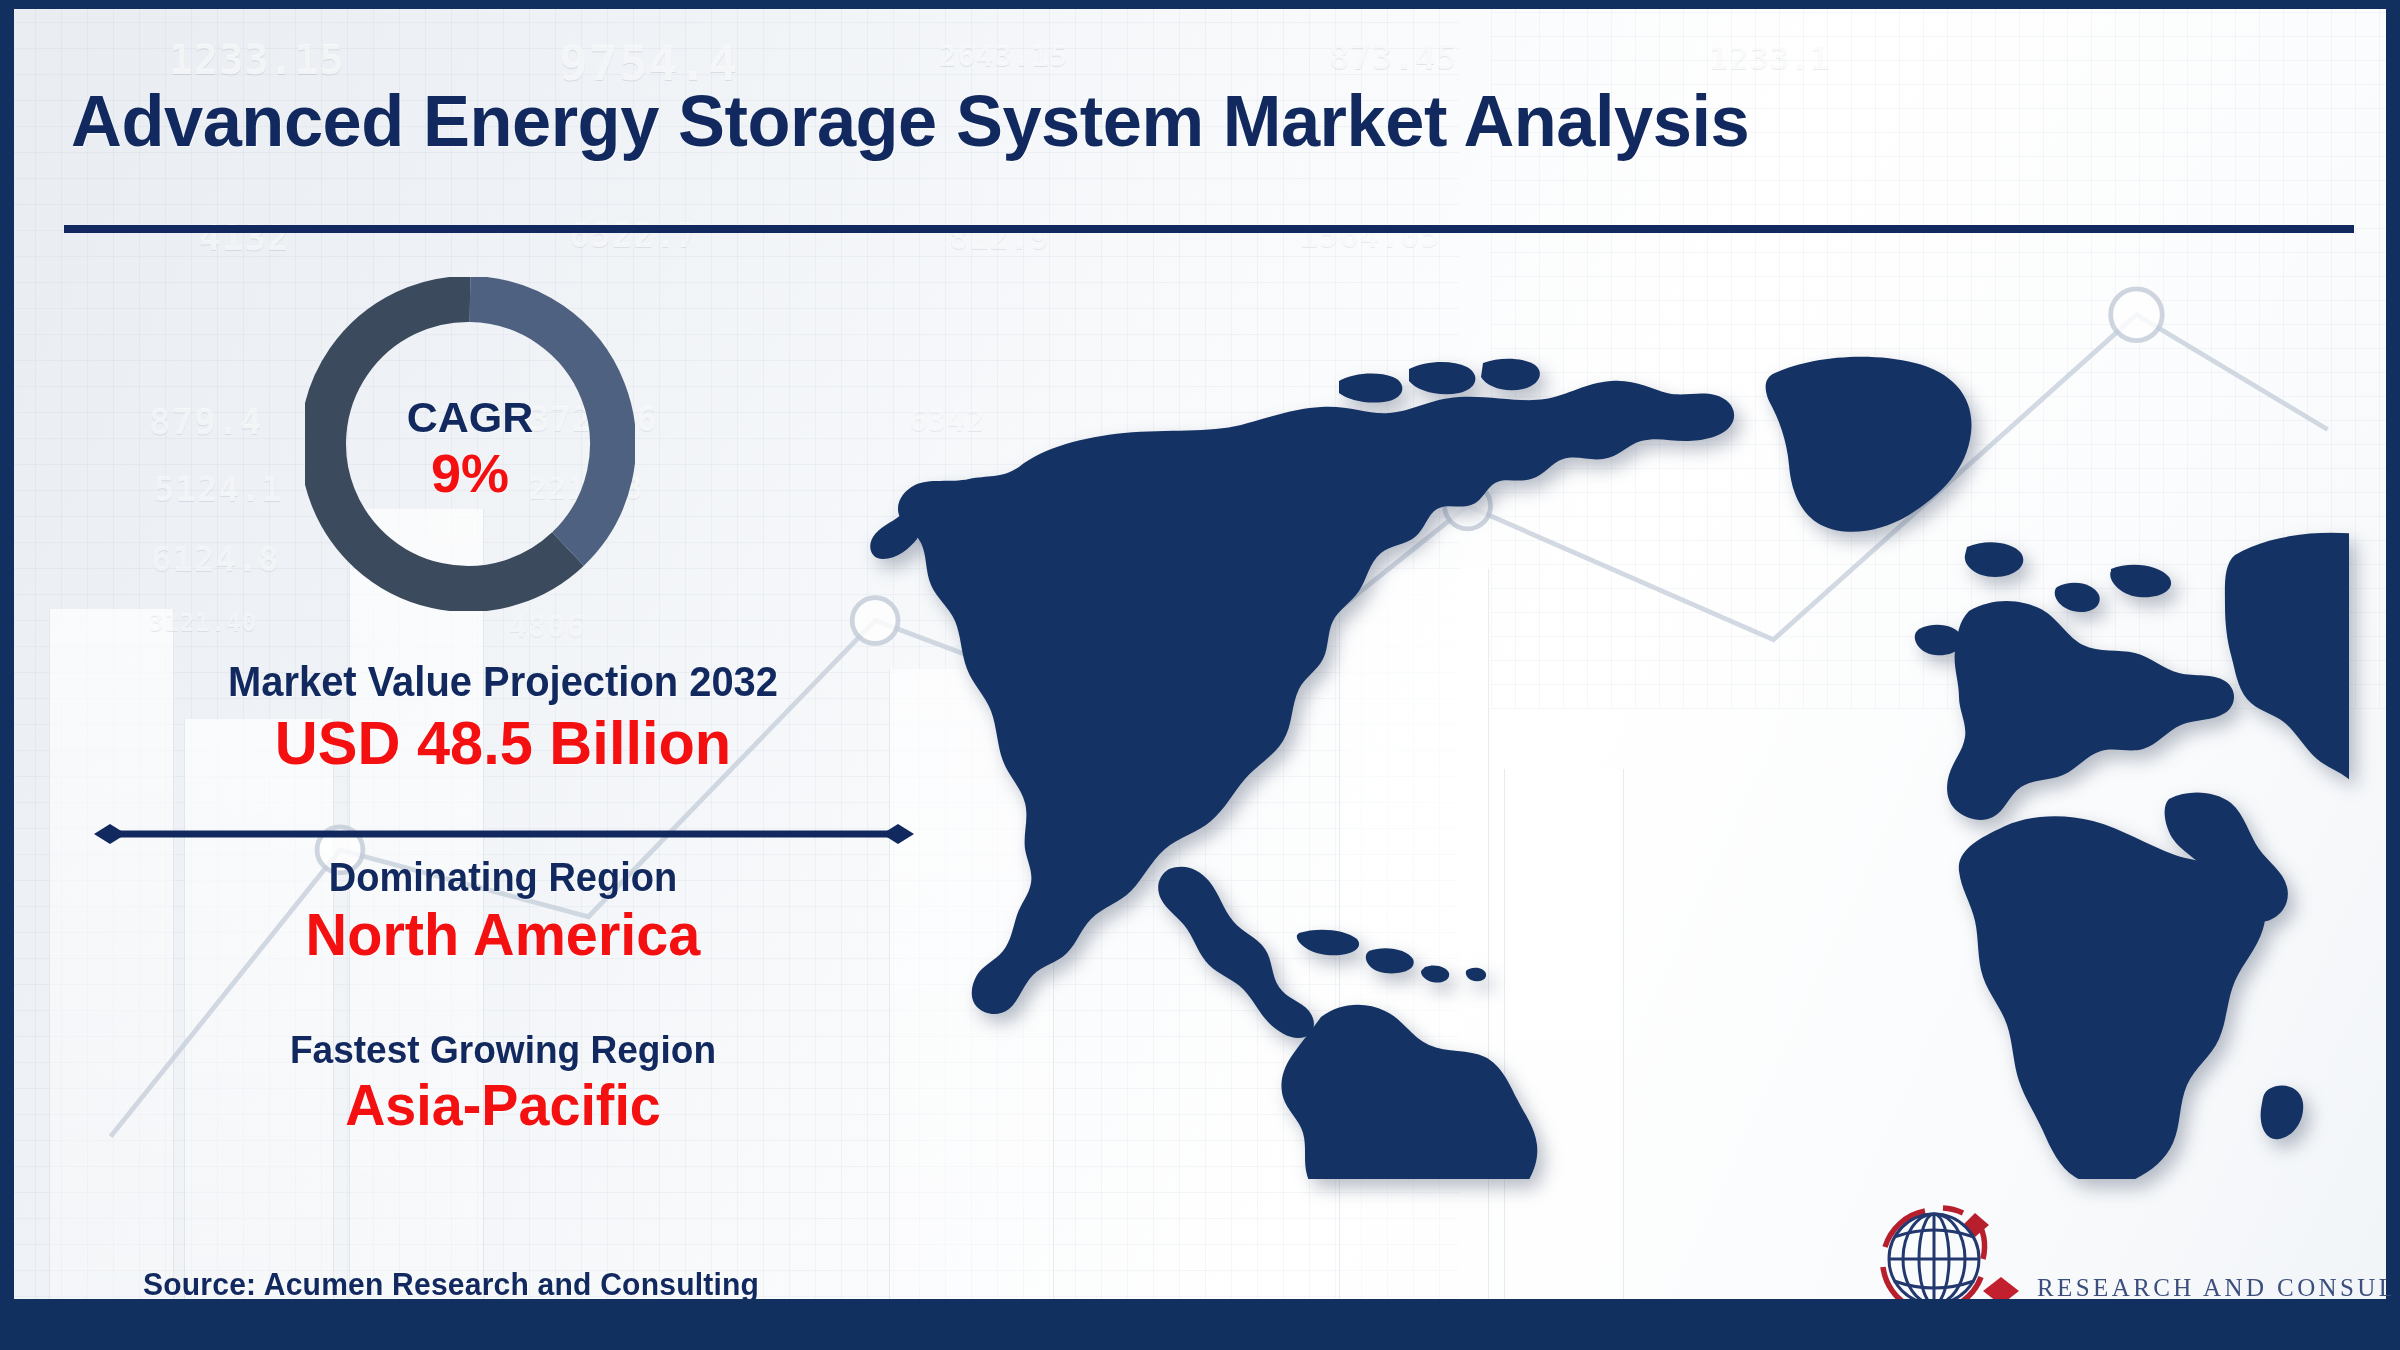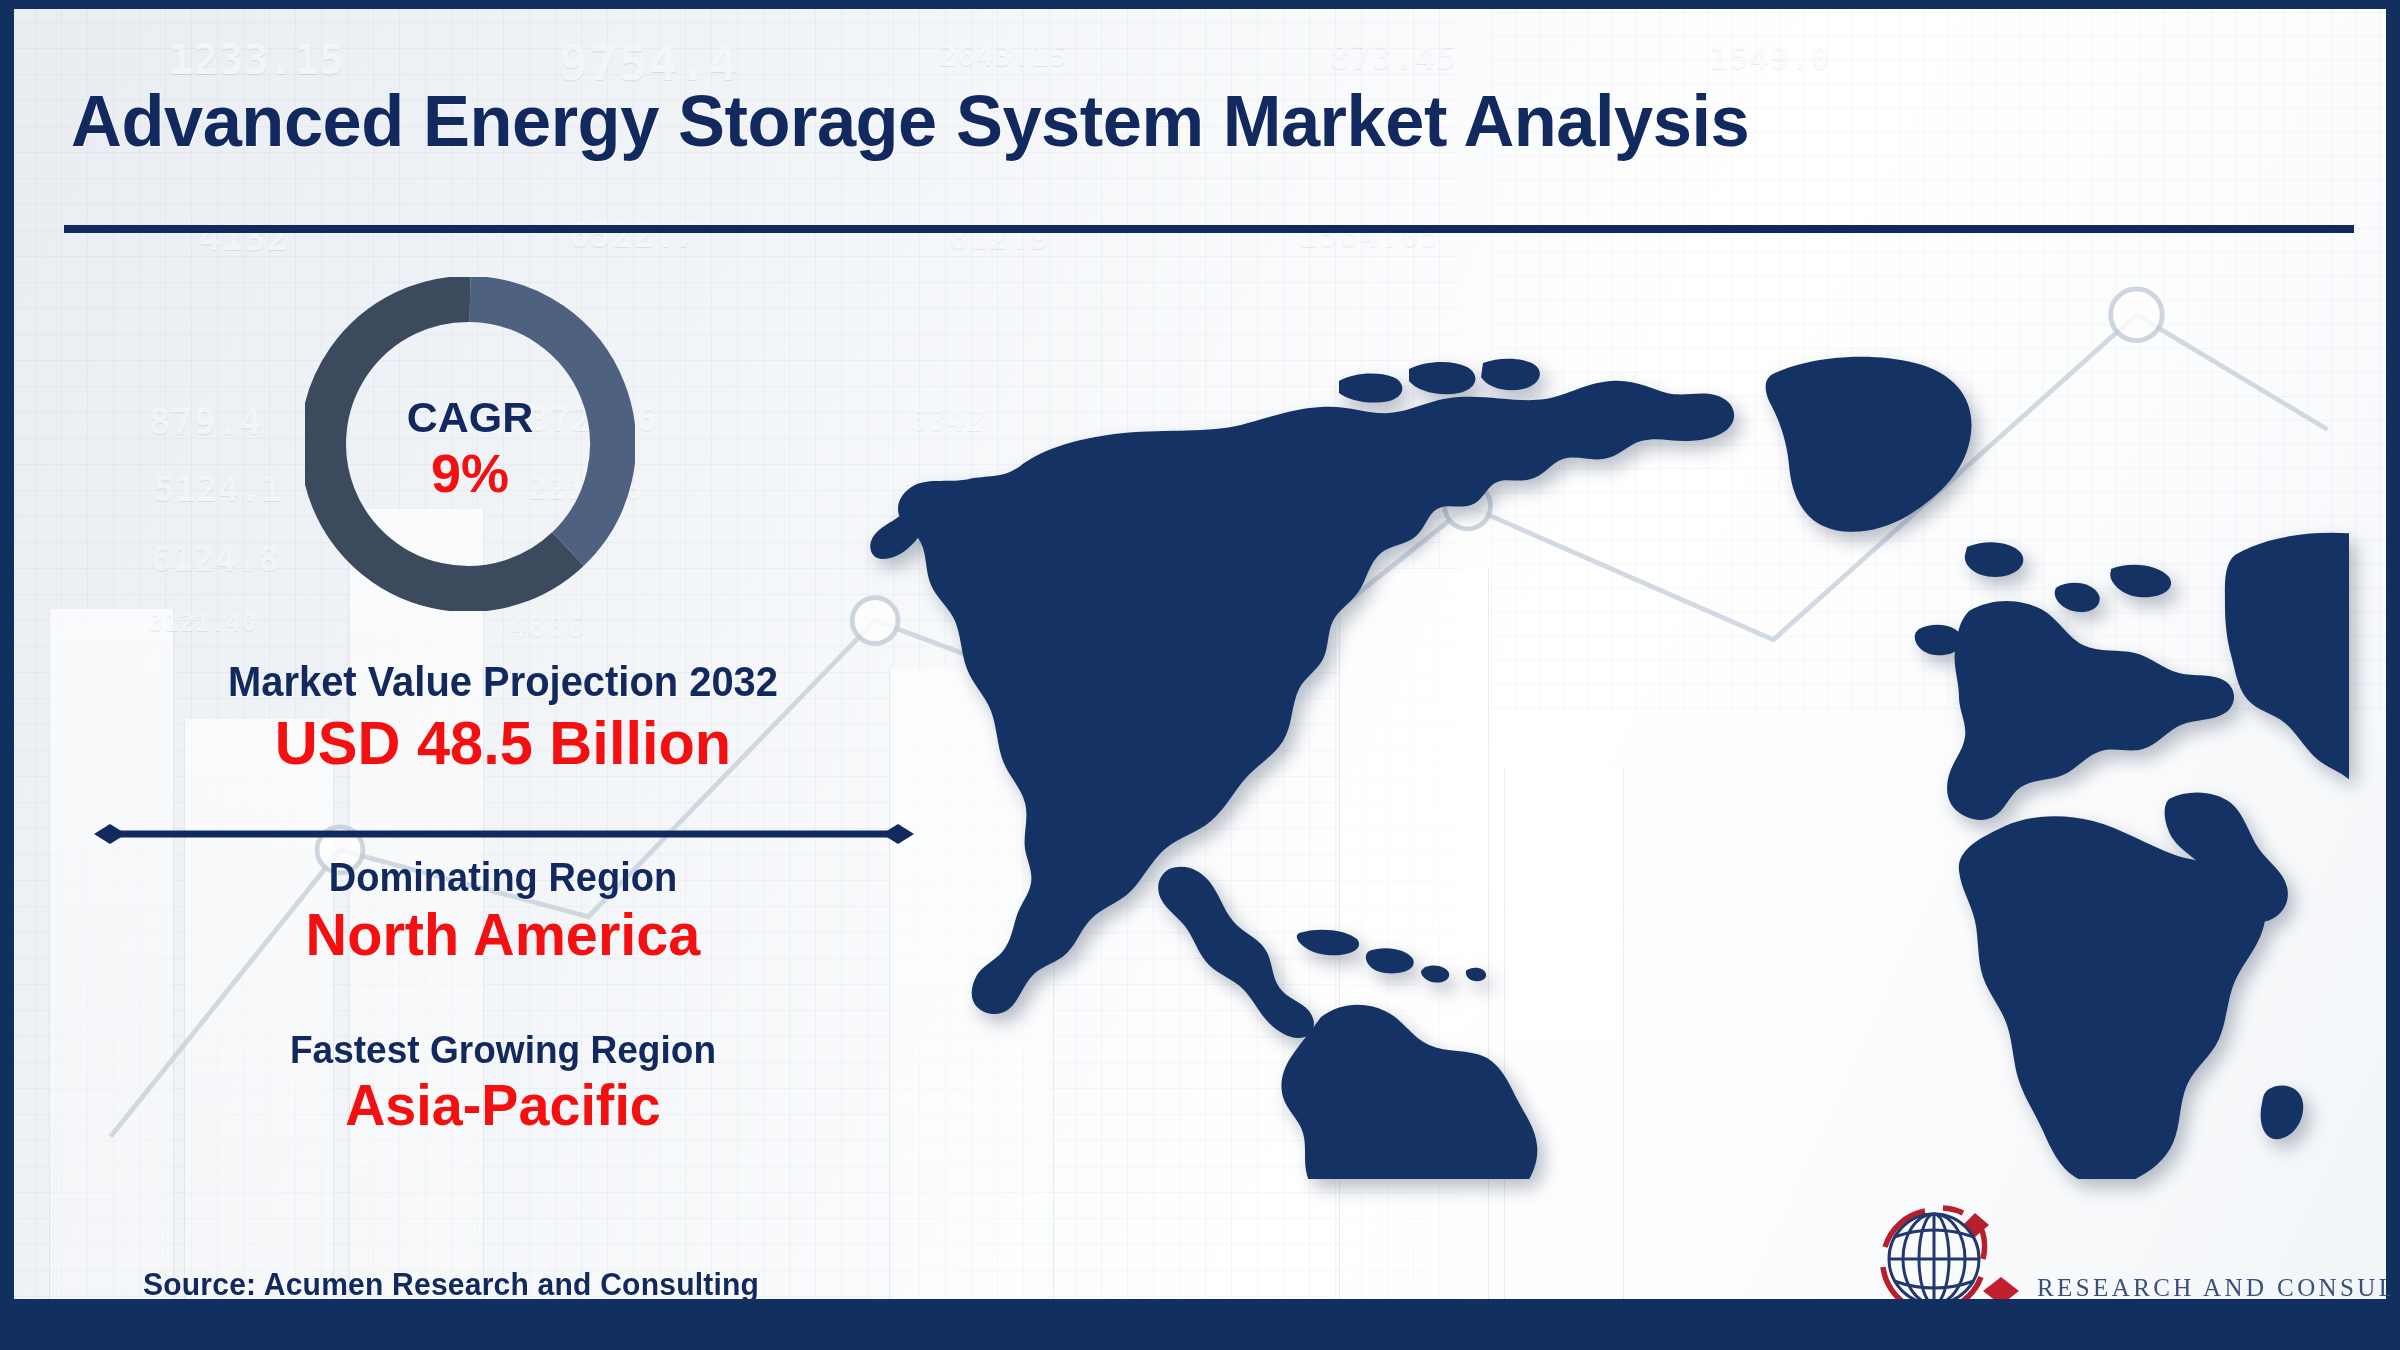--- a/index.html
+++ b/index.html
@@ -174,21 +174,21 @@
         <div class="ghost-bar" style="left: 340px; top: 500px; width: 135px; height: 840px;"></div>
         <div class="ghost-bar" style="left: 880px; top: 660px; width: 165px; height: 680px;"></div>
         <div class="ghost-bar" style="left: 1330px; top: 560px; width: 150px; height: 780px;"></div>
         <div class="ghost-bar" style="left: 1495px; top: 760px; width: 120px; height: 580px;"></div>
       </div>
     <div id="ghost-nums">
         <div class="ghost-num" style="left: 160px; top: 28px; font-size: 40px; opacity: 0.8;">1233.15</div>
         <div class="ghost-num" style="left: 550px; top: 26px; font-size: 48px; opacity: 0.72;">9754.4</div>
         <div class="ghost-num" style="left: 930px; top: 30px; font-size: 29px; opacity: 0.68;">2643.15</div>
         <div class="ghost-num" style="left: 1320px; top: 28px; font-size: 34px; opacity: 0.62;">873.45</div>
-        <div class="ghost-num" style="left: 1700px; top: 30px; font-size: 32px; opacity: 0.52;">1549.0</div>
+        <div class="ghost-num" style="left: 1700px; top: 30px; font-size: 32px; opacity: 0.52;">1233.1</div>
         <div class="ghost-num" style="left: 190px; top: 208px; font-size: 36px; opacity: 0.66;">4132</div>
         <div class="ghost-num" style="left: 560px; top: 206px; font-size: 34px; opacity: 0.6;">6522.7</div>
         <div class="ghost-num" style="left: 940px; top: 210px; font-size: 32px; opacity: 0.55;">812.9</div>
         <div class="ghost-num" style="left: 1290px; top: 208px; font-size: 32px; opacity: 0.48;">1564.05</div>
         <div class="ghost-num" style="left: 140px; top: 392px; font-size: 36px; opacity: 0.66;">879.4</div>
         <div class="ghost-num" style="left: 520px; top: 390px; font-size: 34px; opacity: 0.56;">3721.6</div>
         <div class="ghost-num" style="left: 900px; top: 394px; font-size: 30px; opacity: 0.45;">6342</div>
         <div class="ghost-num" style="left: 145px; top: 460px; font-size: 34px; opacity: 0.62;">5124.1</div>
         <div class="ghost-num" style="left: 520px; top: 462px; font-size: 30px; opacity: 0.48;">2210.8</div>
         <div class="ghost-num" style="left: 142px; top: 530px; font-size: 34px; opacity: 0.6;">6124.8</div>

